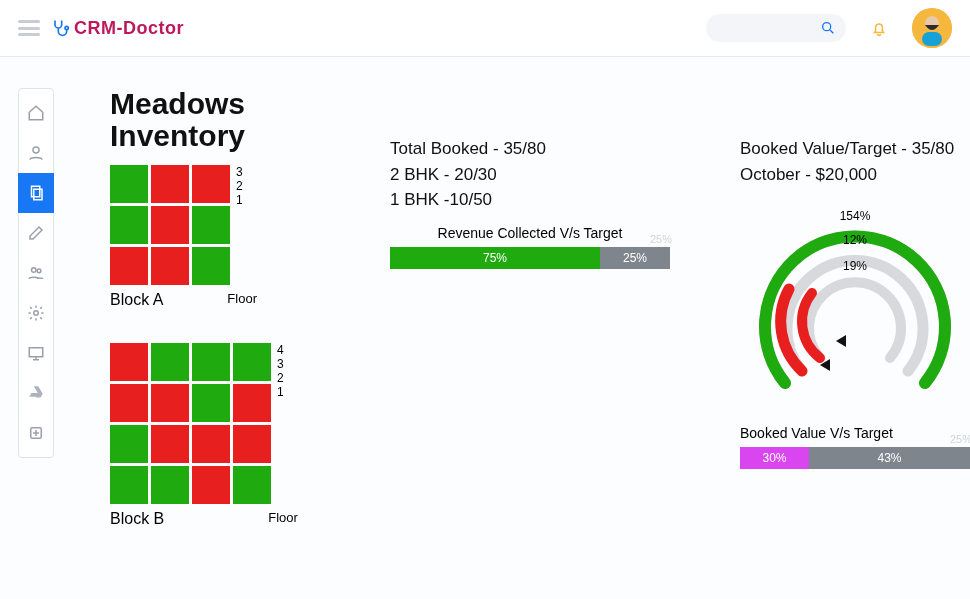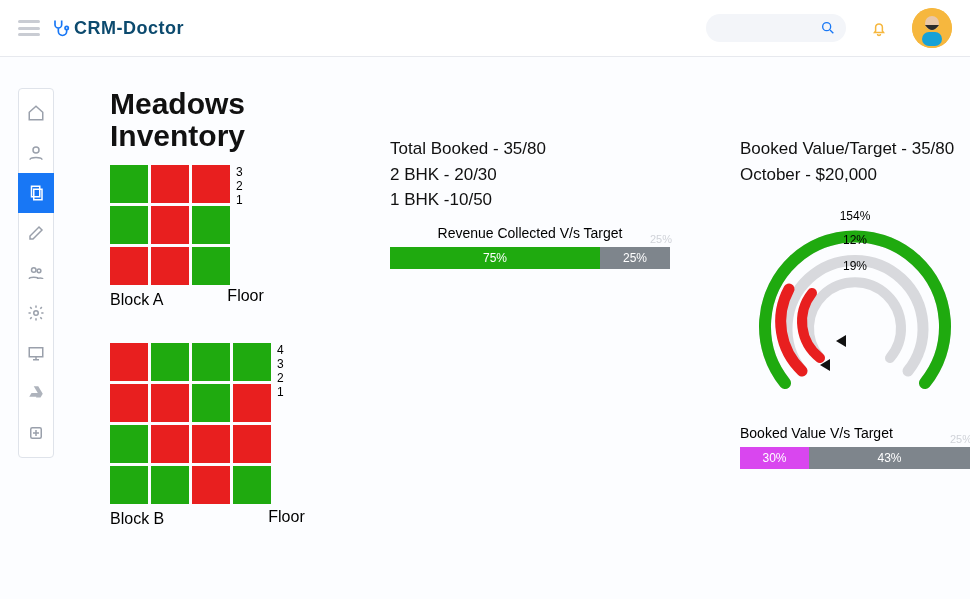--- a/index.html
+++ b/index.html
@@ -1,21 +1,21 @@
 <!DOCTYPE html>
 <html><head>
 <meta charset="utf-8">
 <style>
   *{box-sizing:border-box;margin:0;padding:0;font-family:Arial,Helvetica,sans-serif}
   body{width:970px;height:599px;background:#fcfdff;overflow:hidden;position:relative}
   
   .topbar{height:56px;display:flex;align-items:center;padding:0 18px;gap:10px;background:#fff}
   .hamburger{width:22px;height:16px;display:flex;flex-direction:column;justify-content:space-between;cursor:pointer}
   .hamburger span{height:3px;background:#c9ccd3;border-radius:2px}
-  .logo{display:flex;align-items:center;gap:4px;color:#0c4a6e;font-weight:bold;font-size:18px;letter-spacing:.5px}
+  .logo{display:flex;align-items:center;gap:4px;color:#be185d;font-weight:bold;font-size:18px;letter-spacing:.5px}
   .steth{width:20px;height:20px}
   .spacer{flex:1}
   .searchpill{width:140px;height:28px;border-radius:14px;background:#f3f5f9;display:flex;align-items:center;justify-content:flex-end;padding-right:10px}
   .bell{width:18px;height:18px;color:#f6b73e;margin:0 14px}
   .avatar{width:40px;height:40px;border-radius:50%;background:#f6b73e;display:flex;align-items:center;justify-content:center;overflow:hidden}
   .divider{height:1px;background:#e7e9ee;margin:0}
   
   .sidebar{position:absolute;left:18px;top:88px;width:36px;border:1px solid #dfe3ea;border-radius:4px;background:#fff;display:flex;flex-direction:column;align-items:center;padding:4px 0}
   .sidebar .item{width:36px;height:40px;display:flex;align-items:center;justify-content:center;color:#9aa0ab;cursor:pointer}
   .sidebar .item.active{background:#1877f5;color:#fff}
@@ -25,21 +25,21 @@
   .blockgrid{margin-top:14px}
   .grid{display:grid;gap:3px}
   .gridA{grid-template-columns:repeat(3,38px);grid-template-rows:repeat(3,38px)}
   .gridB{grid-template-columns:repeat(4,38px);grid-template-rows:repeat(4,38px)}
   .cell{width:38px;height:38px}
   .g{background:#1faa0f}
   .r{background:#e81f1f}
   .floorcol{display:flex;flex-direction:column;justify-content:space-around;margin-left:6px;font-size:12px}
   .blockwrap{display:flex;align-items:flex-start}
   .blocklabel{font-size:16px;margin-top:6px}
-  .floorlabel{font-size:16px;margin-left:4px;margin-top:2px}
+  .floorlabel{font-size:13px;margin-left:4px;margin-top:2px}
   
   .panel{position:absolute;top:48px;width:280px}
   .center{left:280px}
   .right{left:630px}
   .summary{font-size:17px;line-height:1.5;font-weight:500;color:#111}
   .gaugewrap{position:relative;width:230px;height:210px;margin-top:16px;margin-left:auto;margin-right:auto}
   .gaugewrap svg{position:absolute;inset:0}
   .gl{position:absolute;width:100%;text-align:center;font-size:12px}
   .sectiontitle{font-size:14px;margin-top:12px;text-align:center}
   .bar{display:flex;height:22px;margin-top:6px;font-size:12px;color:#fff;align-items:stretch}
@@ -156,21 +156,21 @@
           <div class="cell r"></div>
           <div class="cell r"></div>
           <div class="cell g"></div>
         </div>
       <div class="floorcol" id="floorsA">
           <div>3</div>
           <div>2</div>
           <div>1</div>
         </div>
     </div>
-    <div style="display:flex;align-items:flex-start;gap:60px">
+    <div style="display:flex;align-items:center;gap:60px">
       <div class="blocklabel">Block A</div>
       <div class="floorlabel">Floor</div>
     </div>
   </div>
 
   <div class="blockgrid" style="margin-top:34px">
     <div class="blockwrap">
       <div class="grid gridB" id="gridB">
           <div class="cell r"></div>
           <div class="cell g"></div>

